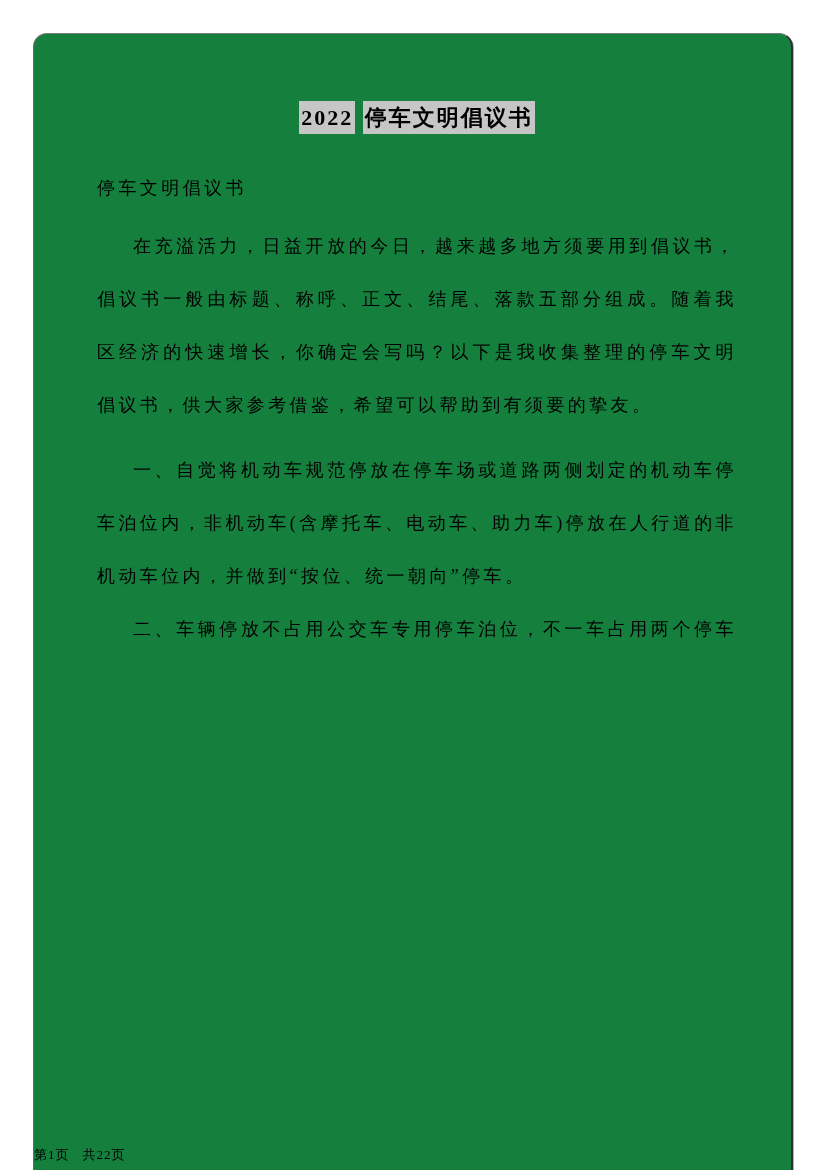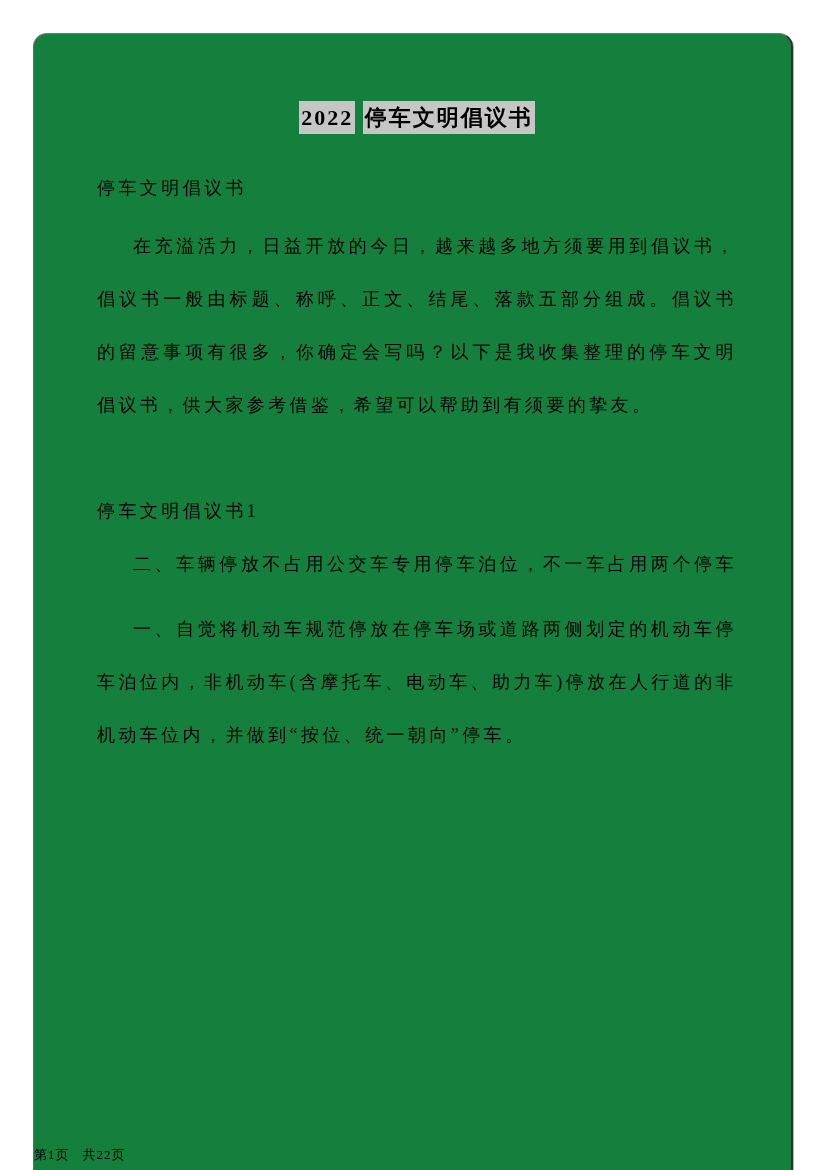--- a/index.html
+++ b/index.html
@@ -70,25 +70,24 @@
 </head>
 <body>
 
 <div class="page">
   <div class="content">
 
     <h1 class="doc-title"><span class="hl">2022</span><span> </span><span class="hl">停车文明倡议书</span></h1>
 
     <p class="para">停车文明倡议书</p>
 
-    <p class="para indent gap-small">在充溢活力，日益开放的今日，越来越多地方须要用到倡议书，倡议书一般由标题、称呼、正文、结尾、落款五部分组成。倡议书的留意事项有很多，你确定会写吗？以下是我收集整理的停车文明倡议书，供大家参考借鉴，希望可以帮助到有须要的挚友。</p>
-
-    <p class="para gap-blankline">停车文明倡议书1</p>
+    <p class="para indent gap-small">在充溢活力，日益开放的今日，越来越多地方须要用到倡议书，倡议书一般由标题、称呼、正文、结尾、落款五部分组成。随着我区经济的快速增长，你确定会写吗？以下是我收集整理的停车文明倡议书，供大家参考借鉴，希望可以帮助到有须要的挚友。</p>
 
 
-    <p class="para indent justify-last">二、车辆停放不占用公交车专用停车泊位，不一车占用两个停车</p>
 
     <p class="para indent gap-item">一、自觉将机动车规范停放在停车场或道路两侧划定的机动车停车泊位内，非机动车(含摩托车、电动车、助力车)停放在人行道的非机动车位内，并做到“按位、统一朝向”停车。</p>
+
+    <p class="para indent justify-last">二、车辆停放不占用公交车专用停车泊位，不一车占用两个停车</p>
 
   </div>
 
   <div class="footer"><span class="current">第1页</span><span class="total">共22页</span></div>
 </div>
 
 </body></html>

